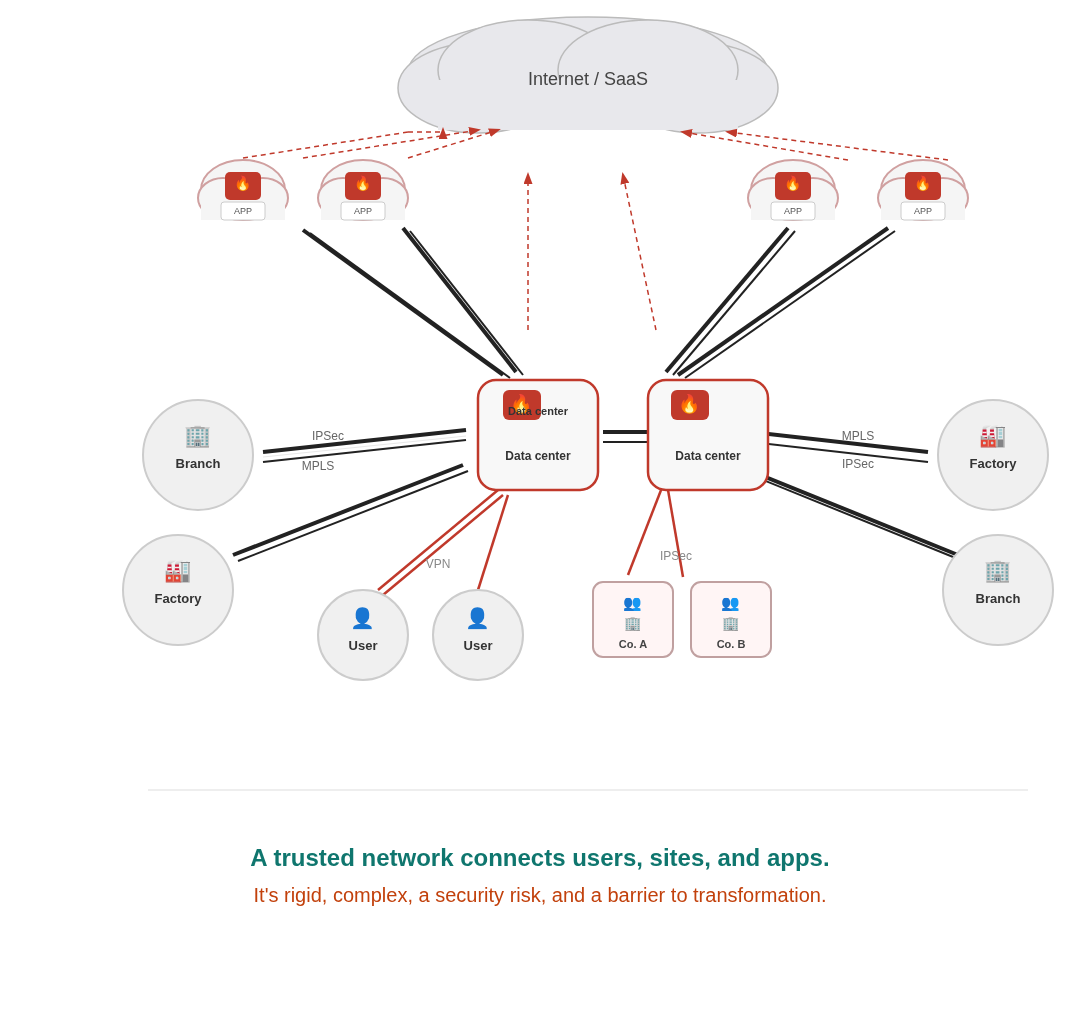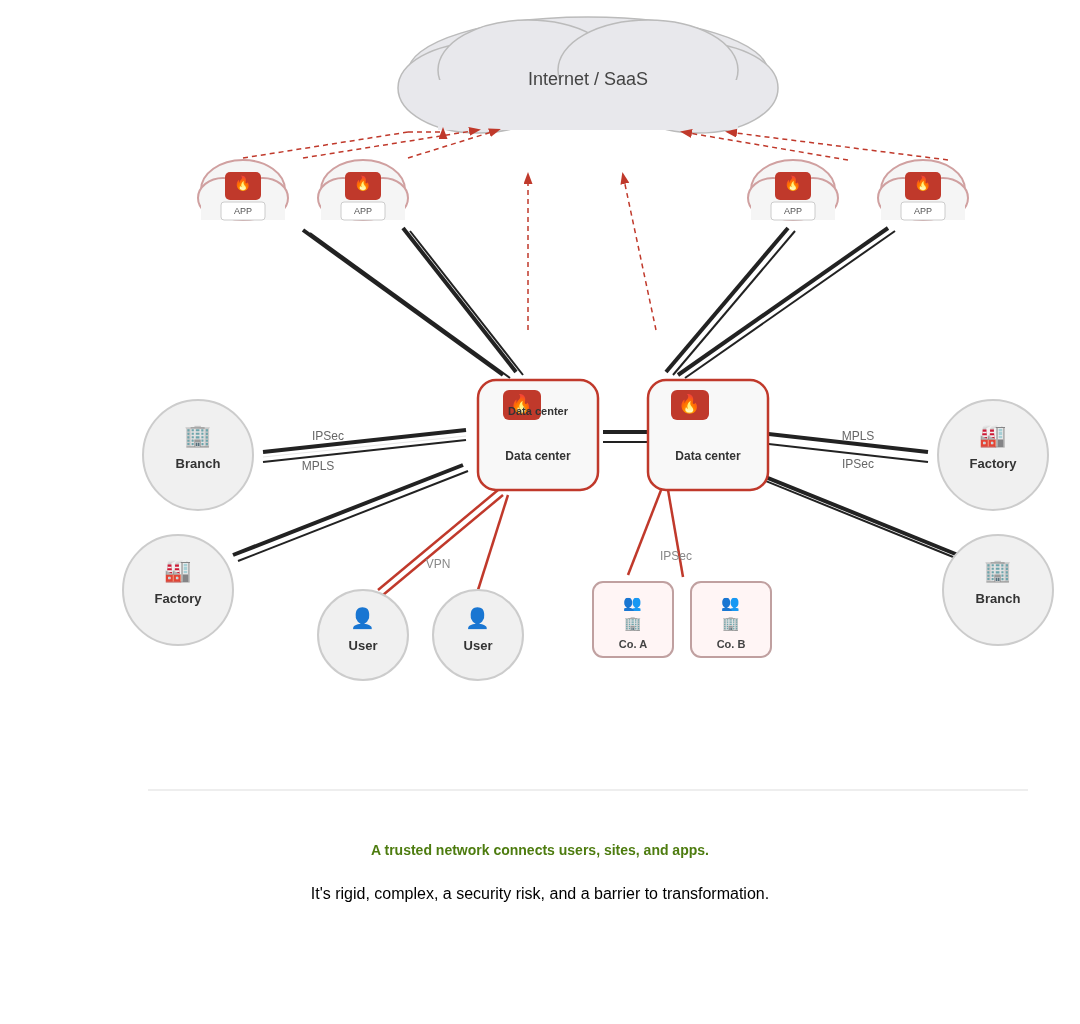--- a/index.html
+++ b/index.html
@@ -28,30 +28,30 @@
       height: 820px;
     }
 
     .text-section {
       width: 800px;
       text-align: center;
       padding: 20px 0 0 0;
     }
 
     .bold-text {
-      font-size: 14px;
+      font-size: 24px;
       font-weight: bold;
-      color: #4d7c0f;
+      color: #0f766e;
       line-height: 1.5;
     }
 
     .light-text {
-      font-size: 16px;
-      color: #000000;
-      margin-top: 24px;
+      font-size: 20px;
+      color: #c2410c;
+      margin-top: 8px;
     }
   </style>
 </head>
 <body>
 
 <div class="diagram-container">
   <svg class="diagram-svg" viewBox="0 0 1080 820">
     <defs>
       <marker id="arrowRed" markerWidth="8" markerHeight="8" refX="6" refY="3" orient="auto">
         <path d="M0,0 L0,6 L8,3 z" fill="#c0392b"></path>

